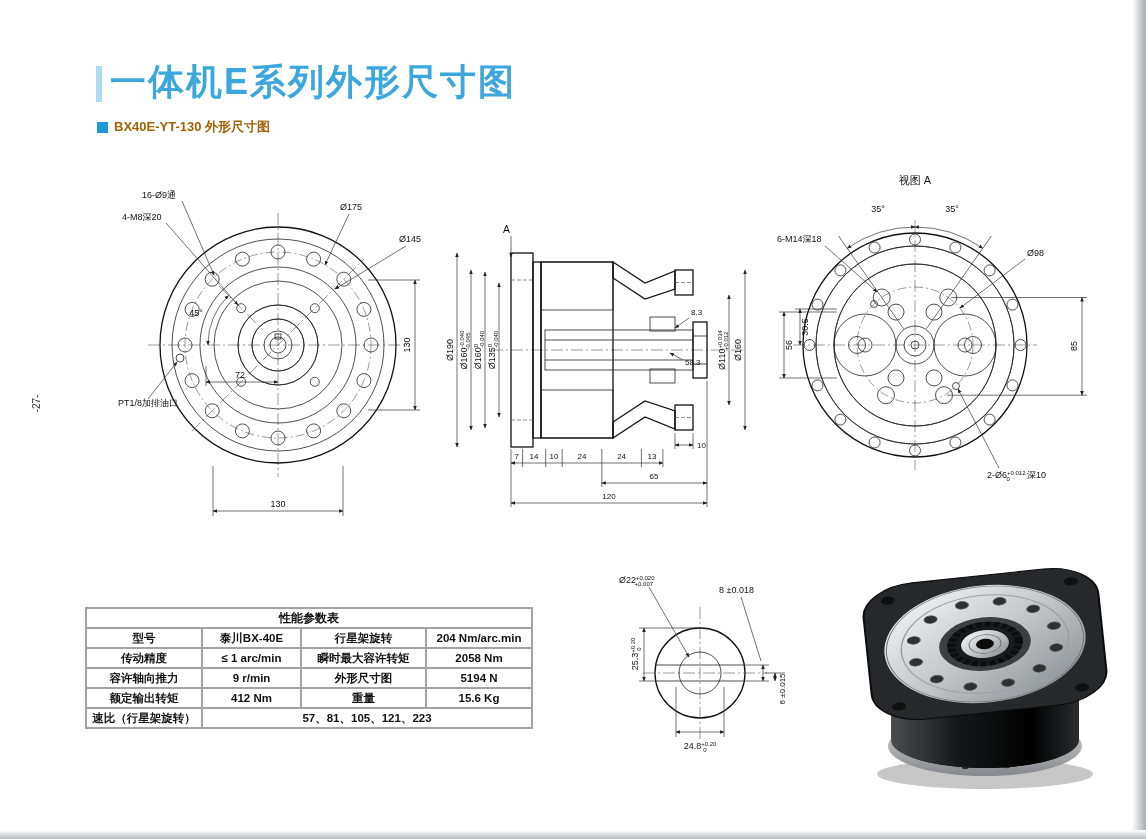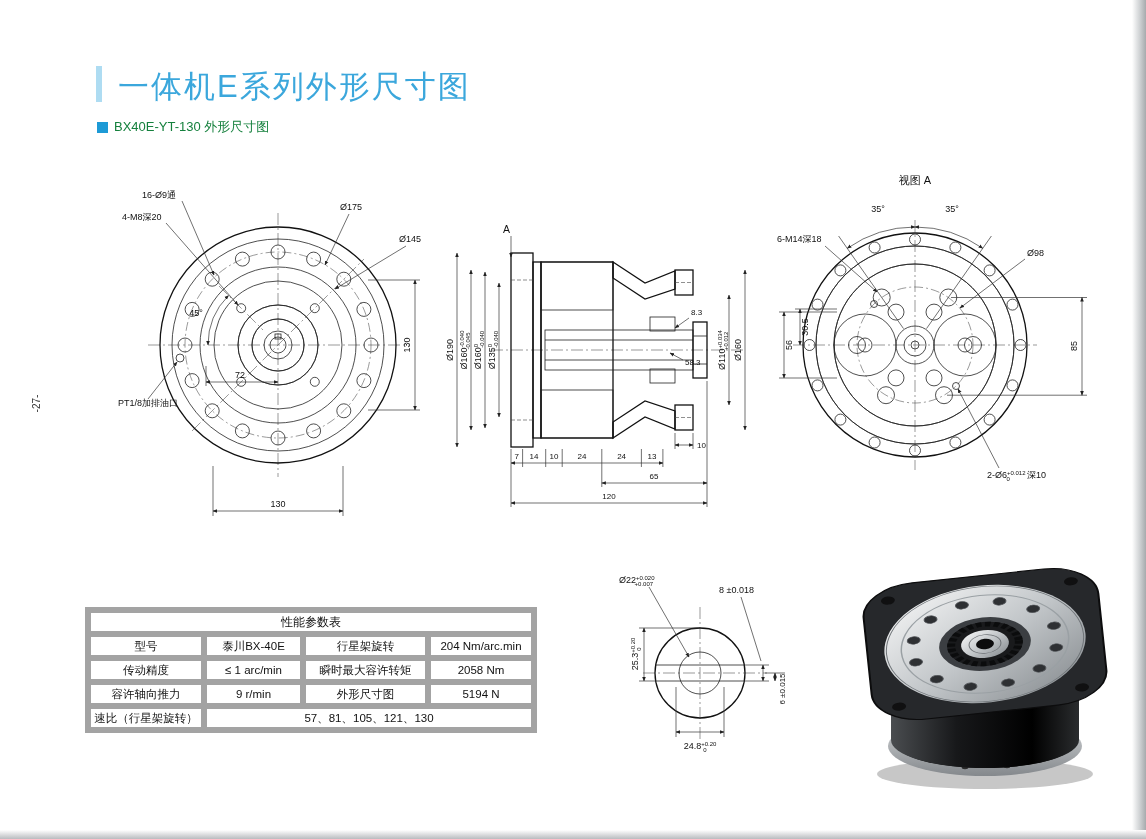--- a/index.html
+++ b/index.html
@@ -5,44 +5,44 @@
   html,body{margin:0;padding:0;background:#9ea2a5;}
   .page{
     position:relative;width:1146px;height:839px;background:#ffffff;
     font-family:"Liberation Sans",sans-serif;overflow:hidden;
   }
   .edge-right{position:absolute;right:0;top:0;width:14px;height:100%;
     background:linear-gradient(to right,#ffffff,#cfd2d4 55%,#a6aaad);}
   .edge-bottom{position:absolute;left:0;bottom:0;width:100%;height:9px;
     background:linear-gradient(to bottom,#ffffff,#b9bcbf);}
   .accent-bar{position:absolute;left:96px;top:66px;width:6px;height:36px;background:#aedcf2;}
-  .page-title{position:absolute;left:110px;top:58px;margin:8px;
-    font-size:31px;font-weight:normal;color:#3ba7dc;letter-spacing:2px;}
+  .page-title{position:absolute;left:110px;top:58px;margin:0;
+    font-size:36px;font-weight:bold;color:#3ba7dc;letter-spacing:2px;}
   .subtitle-row{position:absolute;left:97px;top:118px;display:flex;align-items:center;}
   .subtitle-bullet{display:inline-block;width:11px;height:11px;background:#1d9ad6;margin-right:6px;}
-  .subtitle-text{font-size:13px;font-weight:normal;color:#15803d;}
+  .subtitle-text{font-size:13px;font-weight:bold;color:#a16207;}
   .page-num{position:absolute;left:28px;top:398px;font-size:10px;color:#333;
     transform:rotate(-90deg);transform-origin:center;}
   .draw{position:absolute;}
   
   .med{stroke:#111;stroke-width:1.3;fill:none;}
   .thin{stroke:#222;stroke-width:0.8;fill:none;}
   .cl{stroke:#555;stroke-width:0.6;fill:none;stroke-dasharray:12 3 2 3;}
   .clc{stroke:#555;stroke-width:0.6;fill:none;stroke-dasharray:9 3 2 3;}
   .dsh{stroke:#444;stroke-width:0.6;fill:none;stroke-dasharray:4 2;}
   .dim{stroke:#333;stroke-width:0.7;fill:none;}
   .t8{font:8px "Liberation Sans",sans-serif;fill:#111;}
   .t9{font:9px "Liberation Sans",sans-serif;fill:#111;}
   .t10{font:10.5px "Liberation Sans",sans-serif;fill:#111;}
   .t11{font:11px "Liberation Sans",sans-serif;fill:#111;}
   .mid{text-anchor:middle;}
   
   .perf{position:absolute;left:85px;top:607px;border-collapse:collapse;table-layout:fixed;width:446px;
     font-size:11.5px;color:#111;}
-  .perf td{border:6px solid #a3a3a3;height:18px;text-align:center;padding:0 3px;overflow:hidden;white-space:nowrap;}
+  .perf td{border:2px solid #a3a3a3;height:18px;text-align:center;padding:0 3px;overflow:hidden;white-space:nowrap;font-weight:bold;}
   .perf .tbl-title{font-size:12px;}
 </style>
 </head>
 <body>
 
 <div class="page">
   <div class="edge-right"></div>
   <div class="edge-bottom"></div>
 
   <svg width="0" height="0" style="position:absolute" aria-hidden="true">
@@ -411,22 +411,28 @@
       <td>瞬时最大容许转矩</td>
       <td>2058 Nm</td>
     </tr>
     <tr>
       <td>容许轴向推力</td>
       <td>9 r/min</td>
       <td>外形尺寸图</td>
       <td>5194 N</td>
     </tr>
     <tr>
+      <td>额定输出转矩</td>
+      <td>412 Nm</td>
+      <td>重量</td>
+      <td>15.6 Kg</td>
+    </tr>
+    <tr>
       <td>速比（行星架旋转）</td>
-      <td colspan="3">57、81、105、121、130</td>
+      <td colspan="3">57、81、105、121、223</td>
     </tr>
   </tbody>
     </table>
 
   <svg class="draw" style="left:845px;top:548px;width:278px;height:248px" viewBox="0 0 278 248">
     <ellipse cx="140" cy="226" rx="108" ry="15" fill="rgba(0,0,0,0.22)"></ellipse>
     <g>
       <ellipse cx="140" cy="198" rx="97" ry="30" fill="url(#ringSilver)"></ellipse>
       <ellipse cx="140" cy="194" rx="90" ry="26" fill="#141414"></ellipse>
       <ellipse cx="86" cy="212" rx="3.4" ry="2.2" fill="#2b2b2b"></ellipse>

